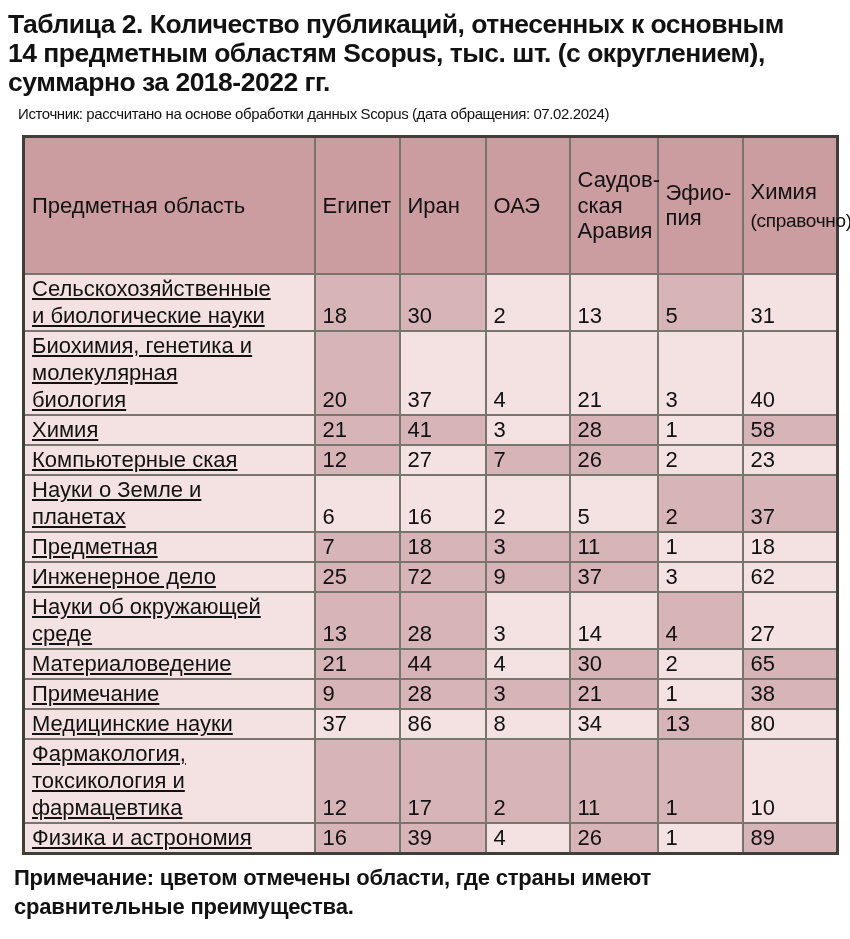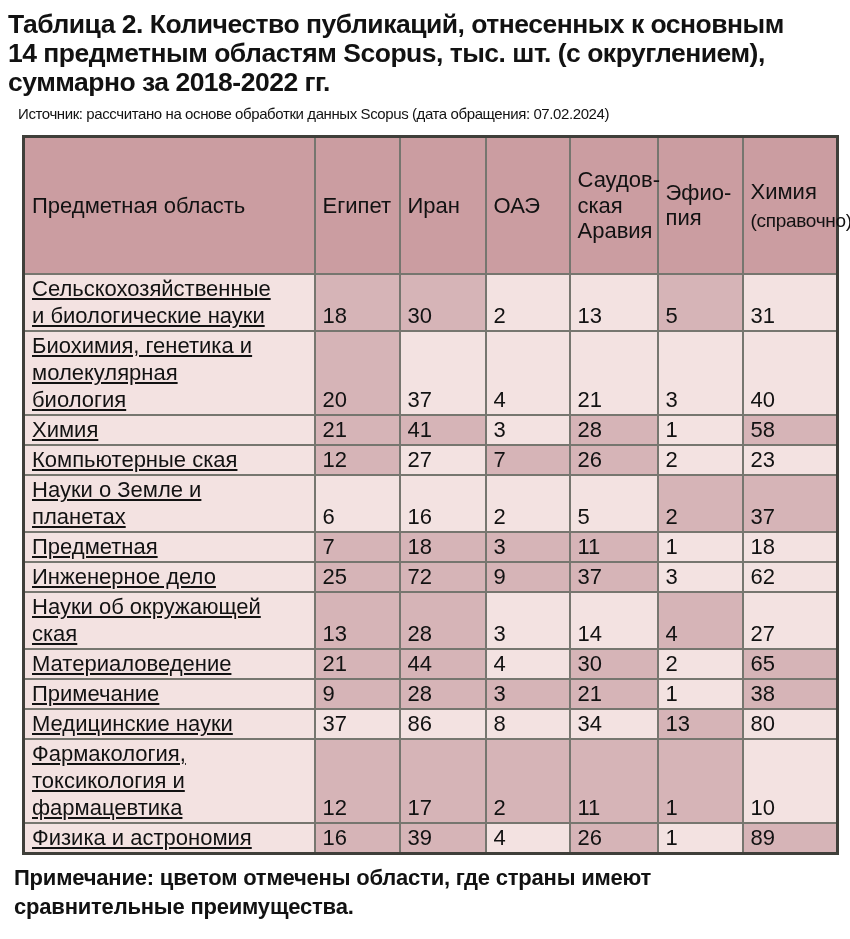--- a/index.html
+++ b/index.html
@@ -133,21 +133,21 @@
         <td class="subject">Инженерное дело</td>
         <td class="hl">25</td>
         <td class="hl">72</td>
         <td class="hl">9</td>
         <td class="hl">37</td>
         <td class="">3</td>
         <td class="">62</td>
       </tr>
       <tr>
         <td class="subject">Науки об окружающей
-ская</td>
+среде</td>
         <td class="hl">13</td>
         <td class="hl">28</td>
         <td class="">3</td>
         <td class="">14</td>
         <td class="hl">4</td>
         <td class="">27</td>
       </tr>
       <tr>
         <td class="subject">Материаловедение</td>
         <td class="hl">21</td>

